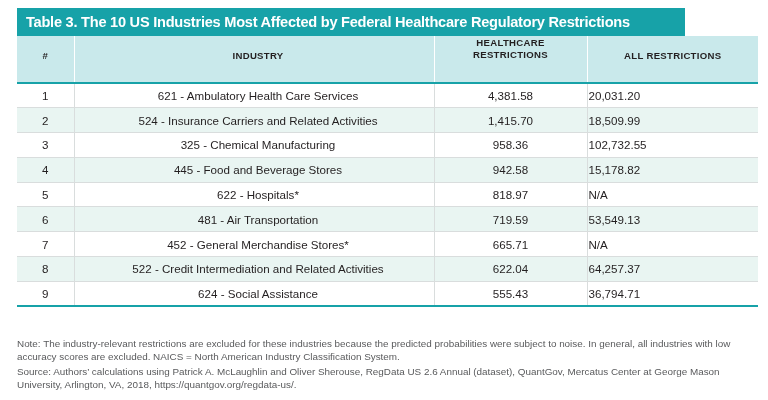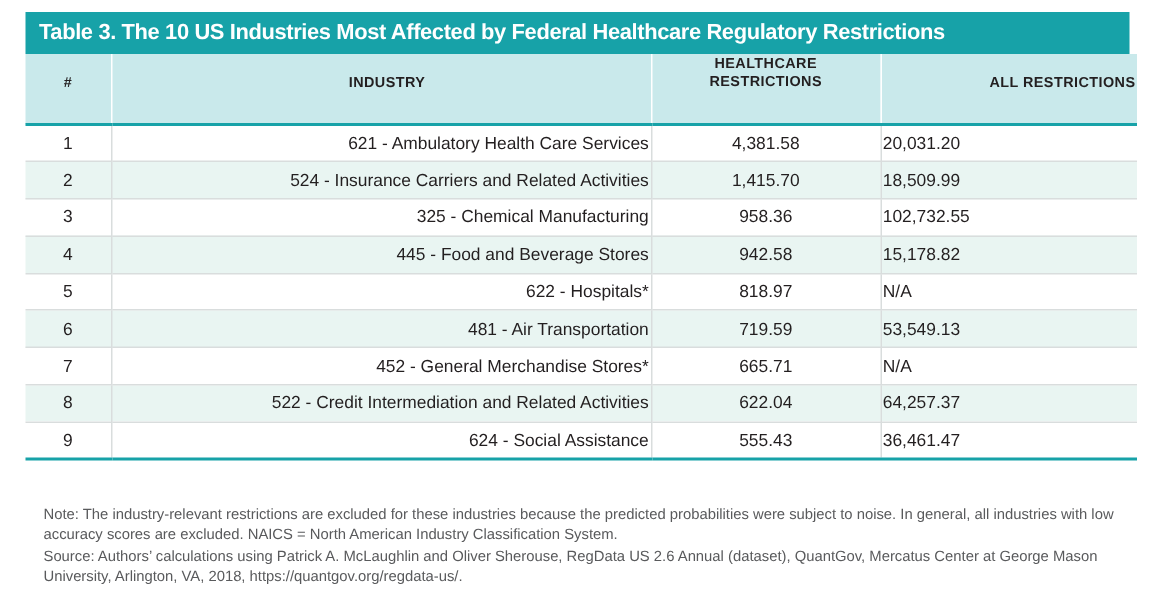--- a/index.html
+++ b/index.html
@@ -19,21 +19,21 @@
     width: 768px;
     height: 400px;
     box-sizing: border-box;
   }
 
   
   .title-bar {
     position: absolute;
     left: 17px;
     top: 8px;
-    width: 736px;
+    width: 668px;
     height: 28px;
     background: #17a2a8;
     display: flex;
     align-items: center;
     box-sizing: border-box;
     padding-left: 9px;
   }
   .title-text {
     color: #ffffff;
     font-size: 14.6px;
@@ -73,54 +73,54 @@
     color: #231f20;
     height: 44px;
     vertical-align: bottom;
     padding-bottom: 21px;
     box-sizing: border-box;
     font-family: "Liberation Sans", sans-serif;
   }
   thead th.th-num   { text-align: center; }
   thead th.th-ind   { text-align: center; padding-left: 9px; }
   thead th.th-hc    { text-align: center; vertical-align: bottom; line-height: 12px; }
-  thead th.th-all   { text-align: right; border-right: none; margin-top: 19px; }
+  thead th.th-all   { text-align: center; border-right: none; margin-top: 19px; }
   .th-line { display: block; }
 
   tbody td {
     height: 24.8px;
     border-bottom: 1px solid #d9dddd;
     border-right: 1px solid #d9dddd;
     box-sizing: border-box;
     color: #231f20;
     font-size: 11.6px;
     font-family: "Liberation Sans", sans-serif;
   }
   tbody tr:nth-child(odd)  td { background: #ffffff; }
   tbody tr:nth-child(even) td { background: #e9f5f2; }
   tbody tr:last-child td { border-bottom: 2.4px solid #17a2a8; }
 
   td.cell-num { text-align: center; }
-  td.cell-ind { text-align: right; padding-left: 9px; }
+  td.cell-ind { text-align: center; padding-left: 9px; }
   td.cell-hc  { text-align: center; }
   td.cell-all { text-align: left; border-right: none; }
 
   
   .notes {
     position: absolute;
     left: 17px;
     top: 337px;
     width: 745px;
     font-size: 9.9px;
     line-height: 13.3px;
     color: #595a5c;
     font-family: "Liberation Sans", sans-serif;
   }
   .notes p {
-    margin: 0 0 1px 12px;
+    margin: 0 0 1px 0;
   }
 </style>
 </head>
 <body>
 
 <div class="page">
 
   <div class="title-bar">
     <span class="title-text">Table 3. The 10 US Industries Most Affected by Federal Healthcare Regulatory Restrictions</span>
   </div>
@@ -190,21 +190,21 @@
         <tr>
           <td class="cell-num">8</td>
           <td class="cell-ind">522 - Credit Intermediation and Related Activities</td>
           <td class="cell-hc">622.04</td>
           <td class="cell-all">64,257.37</td>
         </tr>
         <tr>
           <td class="cell-num">9</td>
           <td class="cell-ind">624 - Social Assistance</td>
           <td class="cell-hc">555.43</td>
-          <td class="cell-all">36,461.47</td>
+          <td class="cell-all">36,794.71</td>
         </tr>
       </tbody>
     </table>
   </div>
 
   <div class="notes">
     <p>Note: The industry-relevant restrictions are excluded for these industries because the predicted probabilities were subject to noise. In general, all industries with low accuracy scores are excluded. NAICS = North American Industry Classification System.</p>
     <p>Source: Authors’ calculations using Patrick A. McLaughlin and Oliver Sherouse, RegData US 2.6 Annual (dataset), QuantGov, Mercatus Center at George Mason University, Arlington, VA, 2018, https://quantgov.org/regdata-us/.</p>
   </div>
 

